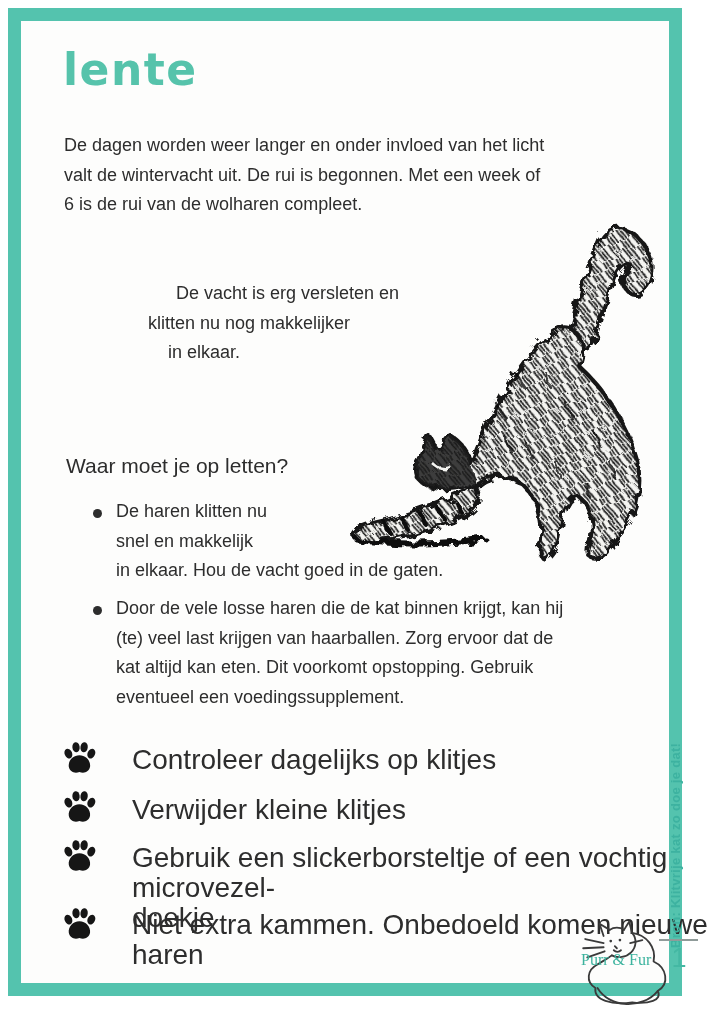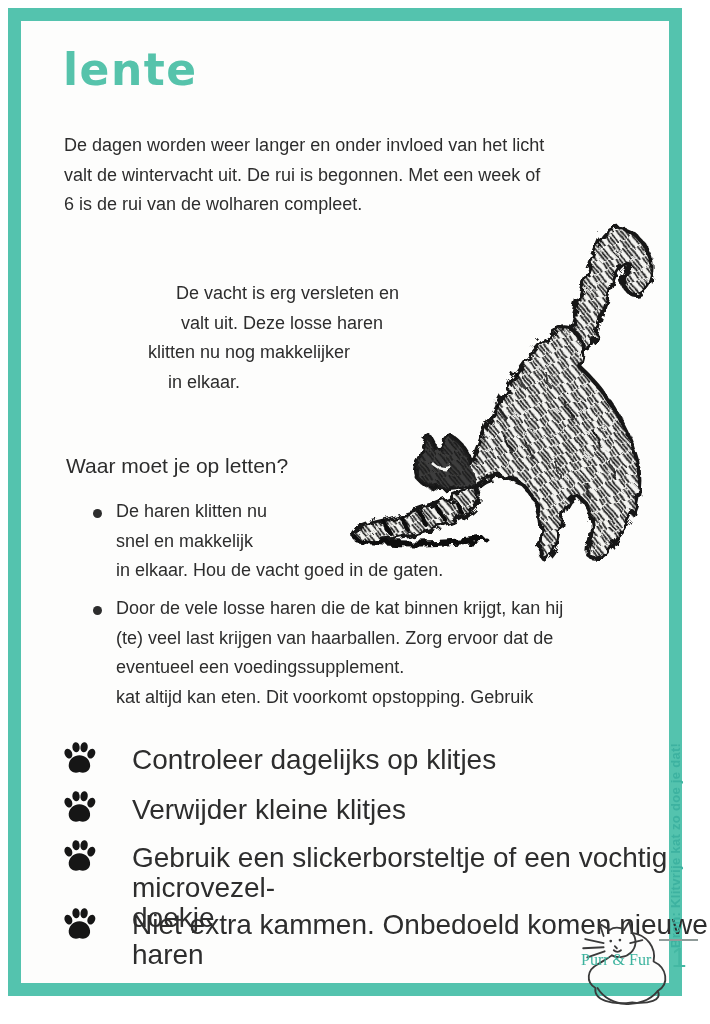--- a/index.html
+++ b/index.html
@@ -70,21 +70,20 @@
   <div class="abs page-title">lente</div>
 
   <div class="abs intro bodytext">
     <div>De dagen worden weer langer en onder invloed van het licht</div>
     <div>valt de wintervacht uit. De rui is begonnen. Met een week of</div>
     <div>6 is de rui van de wolharen compleet.</div>
   </div>
 
   <div class="abs side-note bodytext">
     <div class="ln-0">De vacht is erg versleten en</div>
-    <div class="ln-1">valt uit. Deze losse haren</div>
     <div class="ln-2">klitten nu nog makkelijker</div>
     <div class="ln-3">in elkaar.</div>
   </div>
 
   <svg class="abs cat-art" viewBox="0 0 322 348" xmlns="http://www.w3.org/2000/svg">
     <defs>
       <filter id="rough" x="-10%" y="-10%" width="120%" height="120%">
         <feTurbulence type="fractalNoise" baseFrequency="0.09" numOctaves="3" seed="7" result="n"></feTurbulence>
         <feDisplacementMap in="SourceGraphic" in2="n" scale="11"></feDisplacementMap>
       </filter>
@@ -146,22 +145,22 @@
       <div>snel en makkelijk</div>
       <div>in elkaar. Hou de vacht goed in de gaten.</div>
     </div>
   </div>
 
   <div class="bullet-item">
     <span class="bullet-dot" style="top:606px;"></span>
     <div class="bullet-lines bodytext" style="top:594px;">
       <div>Door de vele losse haren die de kat binnen krijgt, kan hij</div>
       <div>(te) veel last krijgen van haarballen. Zorg ervoor dat de</div>
+      <div>kat altijd kan eten. Dit voorkomt opstopping. Gebruik</div>
       <div>eventueel een voedingssupplement.</div>
-      <div>kat altijd kan eten. Dit voorkomt opstopping. Gebruik</div>
     </div>
   </div>
 
   <svg class="paw" style="top:740px;" viewBox="0 0 40 40">
     <g fill="#161616">
       <ellipse cx="7.5" cy="16" rx="4.4" ry="6" transform="rotate(-24 7.5 16)"></ellipse>
       <ellipse cx="16.5" cy="8.5" rx="4.3" ry="6" transform="rotate(-7 16.5 8.5)"></ellipse>
       <ellipse cx="26" cy="8.5" rx="4.3" ry="6" transform="rotate(8 26 8.5)"></ellipse>
       <ellipse cx="34.5" cy="16" rx="4.4" ry="6" transform="rotate(24 34.5 16)"></ellipse>
       <path d="M 20.5 18 C 28 18 34 24.5 33 31.5 C 32 37.5 26 39.8 20.5 37.6 C 15 39.8 9 37.5 8 31.5 C 7 24.5 13 18 20.5 18 Z"></path>

